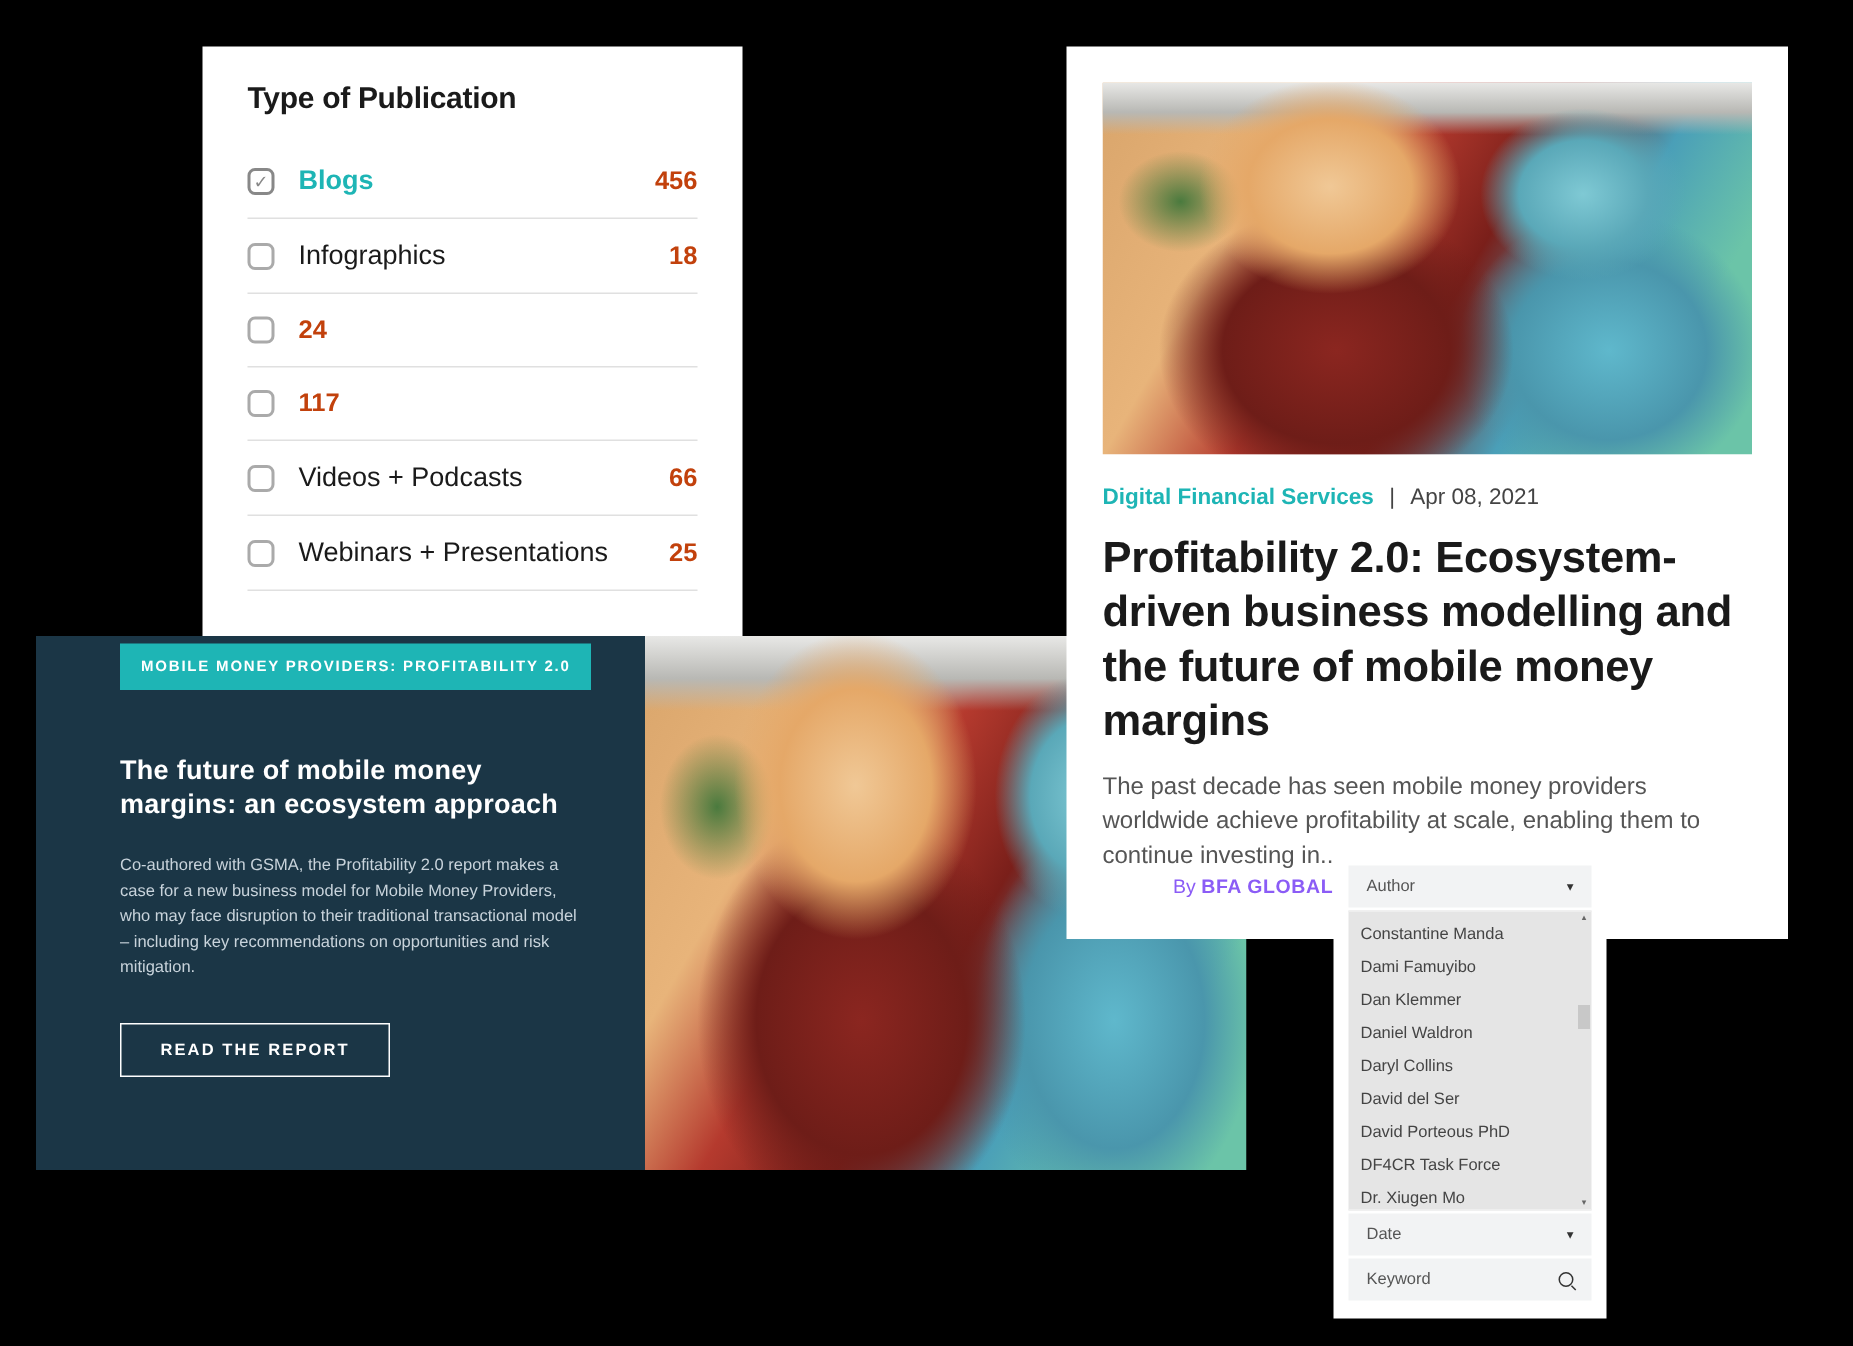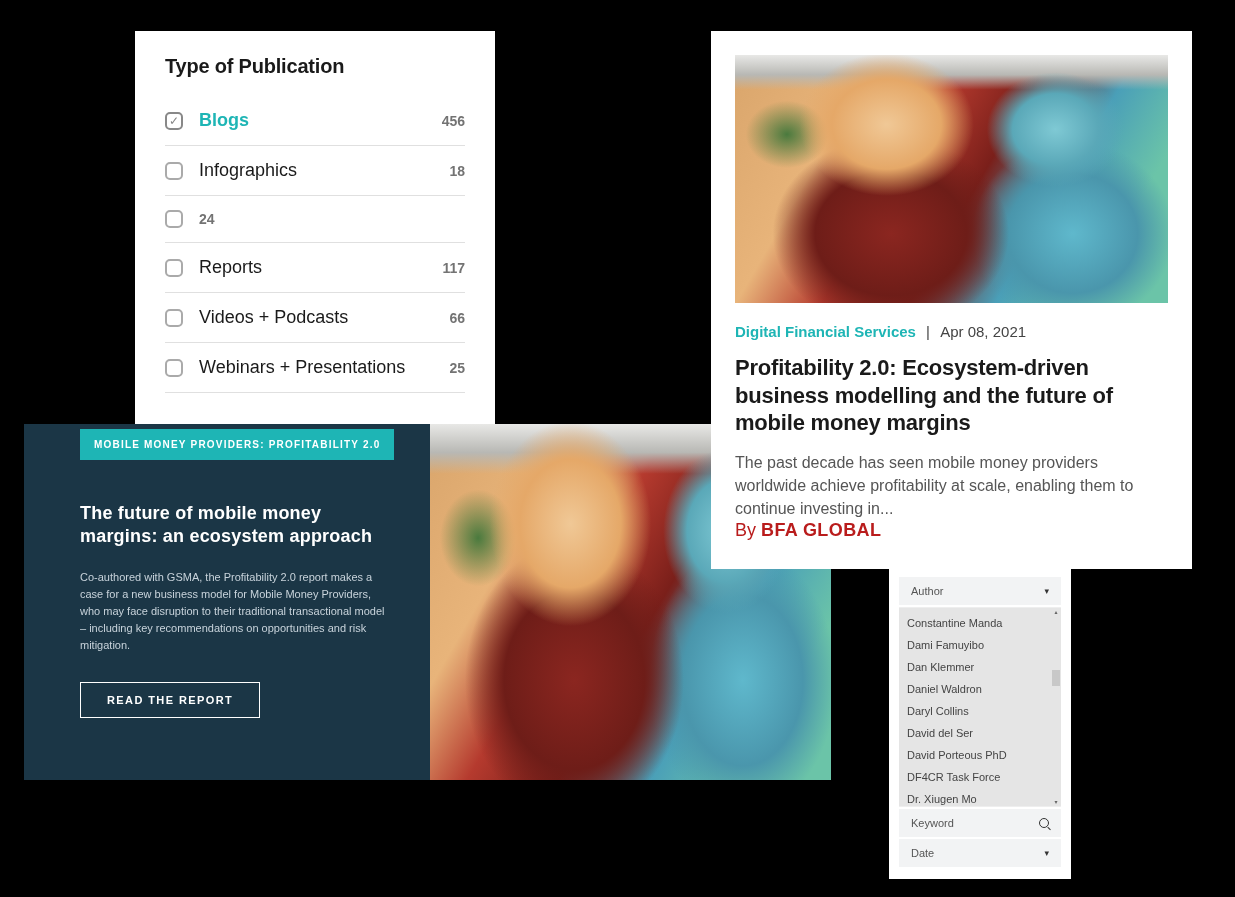--- a/index.html
+++ b/index.html
@@ -51,23 +51,23 @@
   color: #888;
   font-size: 12px;
 }
 .filter-label {
   font-size: 18px;
   color: #1a1a1a;
   flex: 1;
 }
 .filter-label.active { color: #1eb5b5; font-weight: 600; }
 .filter-count {
-  font-size: 14px;
-  font-weight: 700;
-  color: #737373;
+  font-size: 17px;
+  font-weight: 700;
+  color: #c2410c;
 }
 
 
 .hero {
   position: absolute;
   top: 424px;
   left: 24px;
   width: 807px;
   height: 356px;
   display: flex;
@@ -139,35 +139,36 @@
   font-size: 15px;
   margin-bottom: 14px;
 }
 .article-cat {
   color: #1eb5b5;
   font-weight: 700;
 }
 .article-sep { color: #444; margin: 0 6px; }
 .article-date { color: #444; font-weight: 500; text-align: right; }
 .article-title {
-  font-size: 22px;
+  font-size: 29px;
   font-weight: 700;
   color: #1a1a1a;
   line-height: 1.25;
   margin-bottom: 14px;
   letter-spacing: -0.2px;
 }
 .article-excerpt {
   font-size: 16px;
   color: #555;
   line-height: 1.45;
 }
 .article-author {
-  font-size: 18px;
-  color: #b91c1c;
+  font-size: 13px;
+  color: #8b5cf6;
+  margin-left: 47px;
 }
 .article-author .by { font-weight: 500; }
 .article-author .name { font-weight: 700; letter-spacing: 0.4px; }
 
 
 .widget {
   position: absolute;
   top: 567px;
   left: 889px;
   width: 182px;
@@ -298,21 +299,20 @@
     <div class="checkbox"></div>
     <div class="filter-label">Infographics</div>
     <div class="filter-count">18</div>
   </div>
   <div class="filter-row">
     <div class="checkbox"></div>
     <div class="filter-count">24</div>
   </div>
   <div class="filter-row">
     <div class="checkbox"></div>
-    <div class="filter-label">Reports</div>
     <div class="filter-count">117</div>
   </div>
   <div class="filter-row">
     <div class="checkbox"></div>
     <div class="filter-label">Videos + Podcasts</div>
     <div class="filter-count">66</div>
   </div>
   <div class="filter-row">
     <div class="checkbox"></div>
     <div class="filter-label">Webinars + Presentations</div>
@@ -366,20 +366,20 @@
     <div class="author-item">David Porteous PhD</div>
     <div class="author-item">DF4CR Task Force</div>
     <div class="author-item">Dr. Xiugen Mo</div>
 
     <div class="author-scrollbar">
       <div class="author-scroll-up">▴</div>
       <div class="author-thumb"></div>
       <div class="author-scroll-down">▾</div>
     </div>
   </div>
+  <div class="widget-field widget-caret">
+    <span>Date</span>
+  </div>
   <div class="widget-field">
     <span>Keyword</span>
     <span class="search-icon"></span>
   </div>
-  <div class="widget-field widget-caret">
-    <span>Date</span>
-  </div>
 </div>
 
 </body></html>

